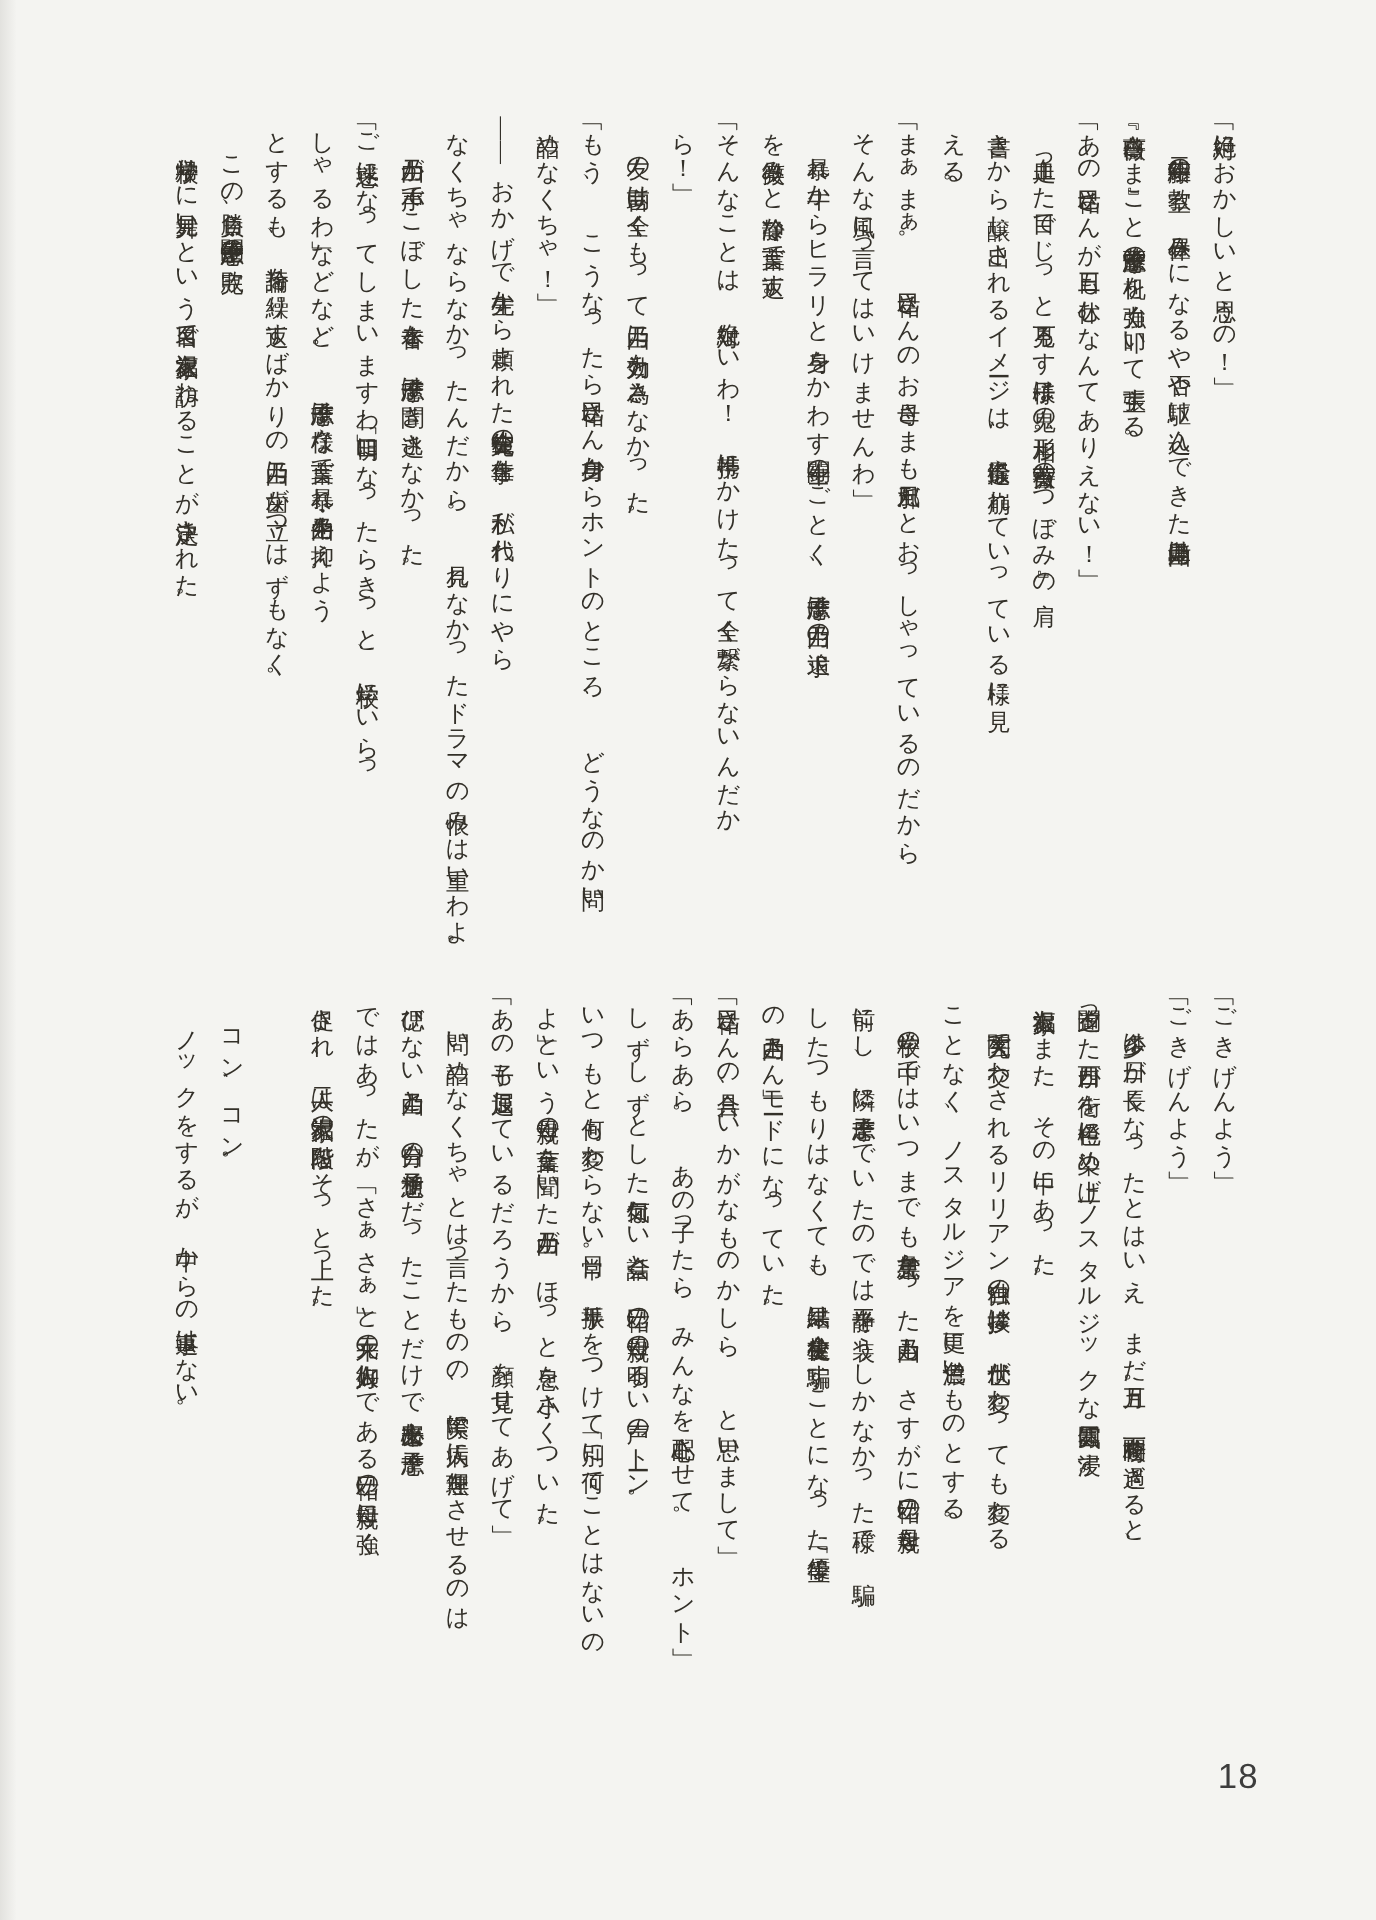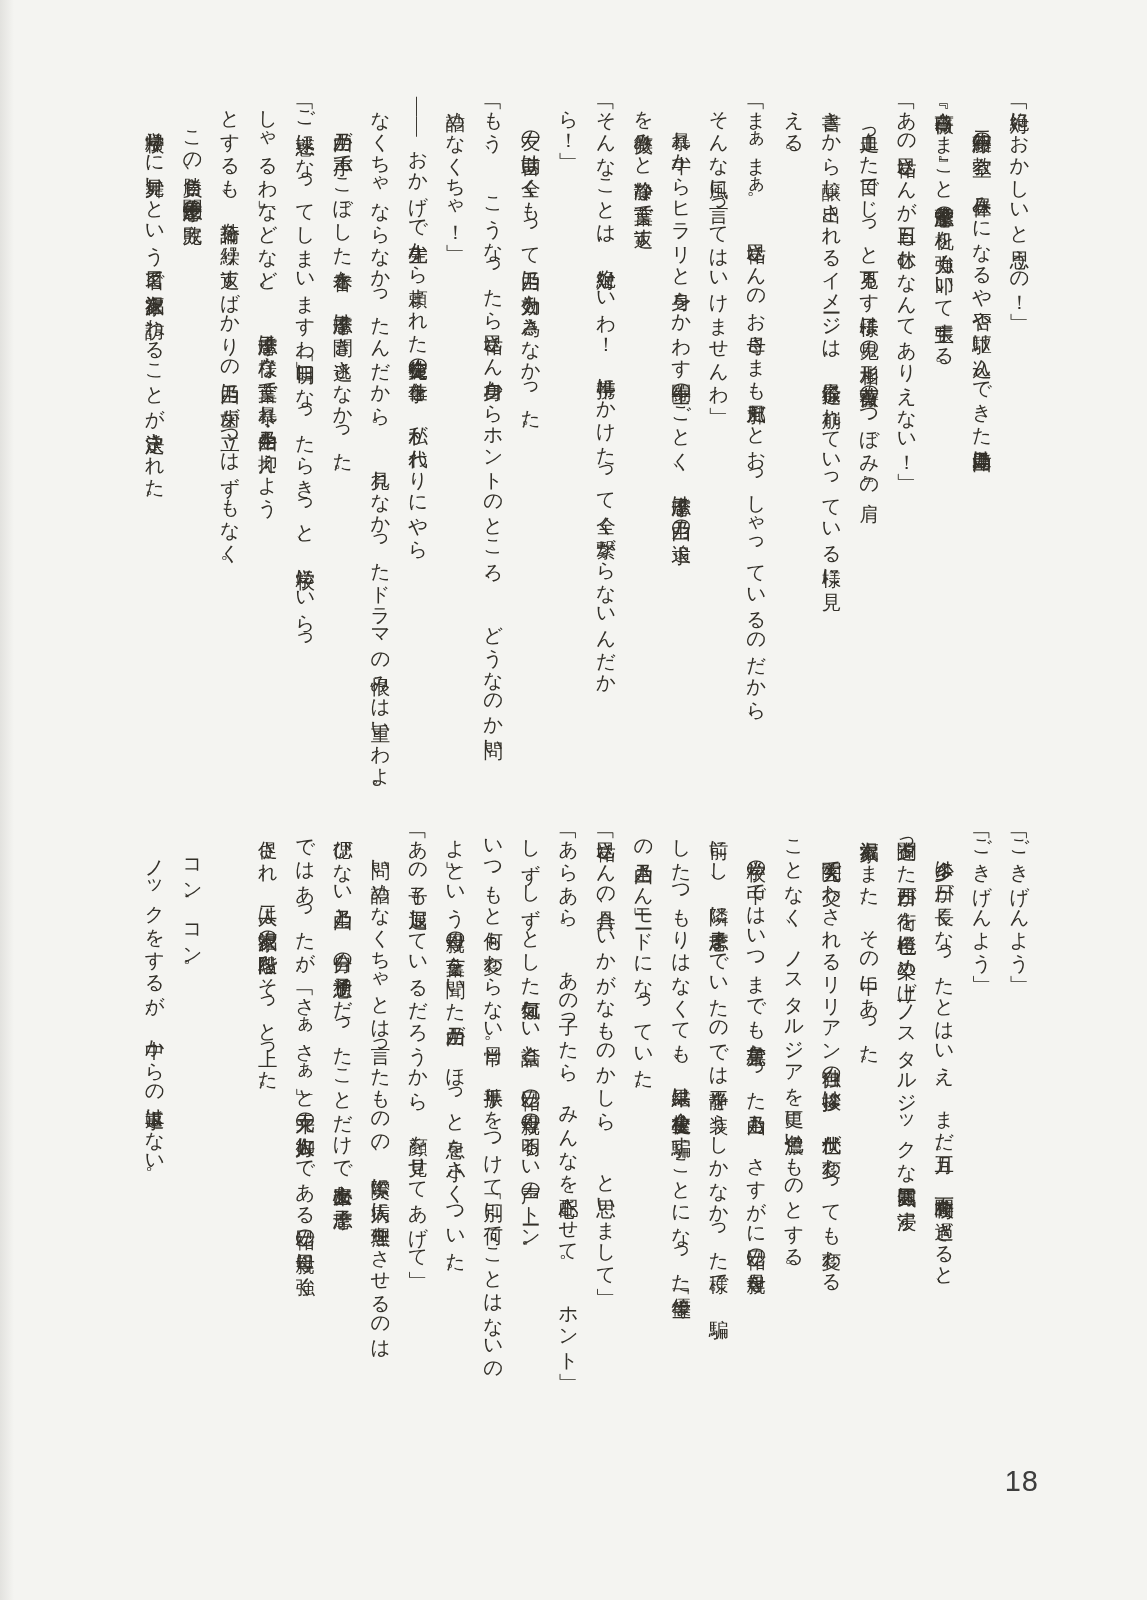--- a/index.html
+++ b/index.html
@@ -36,21 +36,21 @@
     line-height: 37.6px;
     letter-spacing: 0.5px;
     color: #333029;
     white-space: nowrap;
   }
   .dan-upper { top: 97px; }
   .dan-lower { top: 826px; }
   .tline { margin: 0; padding: 0; }
   .page-num {
     position: absolute;
-    right: 108px;
+    right: 98px;
     bottom: 102px;
     font-family: "Liberation Sans", sans-serif;
     font-size: 29px;
     letter-spacing: 1px;
     color: #3d3d3d;
   }
 </style>
 </head>
 <body>
 

